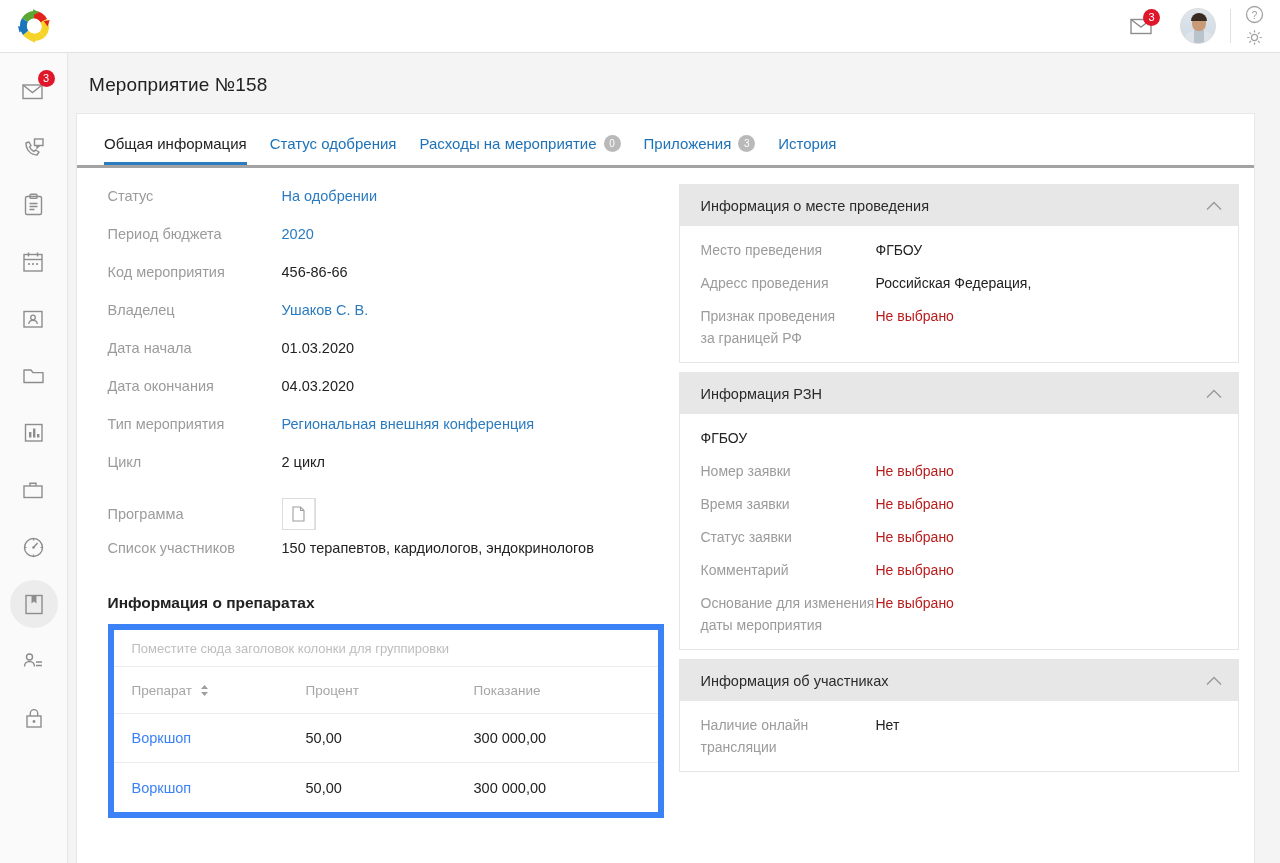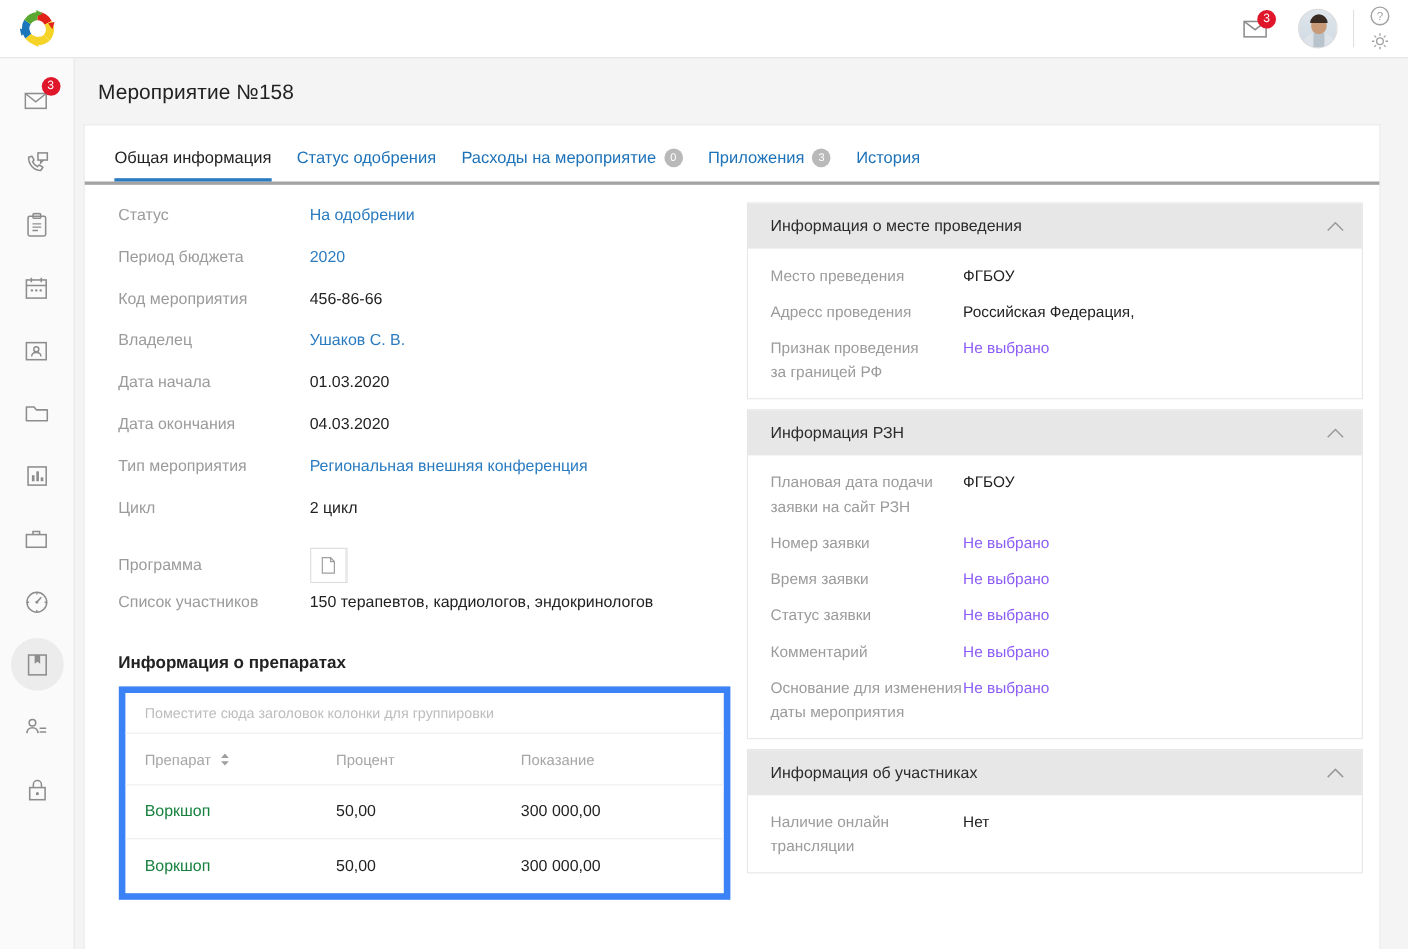--- a/index.html
+++ b/index.html
@@ -123,21 +123,21 @@
     color: #bdbdbd; font-size: 13px; border-bottom: 1px solid #ededed;
   }
   .grid-head { display: flex; height: 47px; align-items: center; border-bottom: 1px solid #ededed; }
   .gh { color: #a6a6a6; font-size: 13.5px; display: flex; align-items: center; }
   .c1 { width: 192px; padding-left: 18px; }
   .c2 { width: 168px; }
   .c3 { flex: 1; }
   .sort-ico { margin-left: 8px; display:inline-flex; flex-direction:column; line-height:0; }
   .grid-row { display: flex; height: 49px; align-items: center; border-bottom: 1px solid #ededed; font-size: 14.5px; color: #222; }
   .grid-row:last-child { border-bottom: none; }
-  .grid-row .c1 { color: #15803d; }
+  .grid-row .c1 { color: #3b82f6; }
 
   .pager {
     width: 556px; display: flex; align-items: center; justify-content: flex-end;
     height: 56px; gap: 0;
   }
   .pager-lbl { color: #a9a9a9; font-size: 13.5px; margin-right: 10px; }
   .pager-select {
     width: 53px; height: 30px; border: 1px solid #dcdcdc; background: #fff;
     display: flex; align-items: center; justify-content: space-between; padding: 0 6px 0 9px;
     font-size: 14px; color: #333;
@@ -155,21 +155,21 @@
   .panel-h {
     height: 41px; background: #e7e7e7; display: flex; align-items: center;
     padding: 0 16px 0 21px; font-size: 14.5px; color: #2b2b2b;
   }
   .panel-h .chev { margin-left: auto; }
   .panel-b { padding: 13px 0 13px 21px; }
   .prow { display: flex; align-items: flex-start; margin-bottom: 11px; }
   .prow:last-child { margin-bottom: 0; }
   .plabel { width: 175px; color: #9b9b9b; font-size: 14px; line-height: 22px; flex: none; }
   .pvalue { font-size: 14px; color: #222; line-height: 22px; }
-  .pvalue.muted { color: #8b5cf6; }
+  .pvalue.muted { color: #b91c1c; }
 
   svg { display: block; }
 </style>
 </head>
 <body>
 
 <div class="app">
 
   <div class="topbar">
     <div class="logo-wrap">
@@ -494,21 +494,20 @@
             <div class="panel-h">
               <span>Информация РЗН</span>
               <span class="chev">
                 <svg width="16" height="10" viewBox="0 0 16 10">
                     <path d="M1 8.5 L8 1.5 L15 8.5" fill="none" stroke="#9a9a9a" stroke-width="1.4"></path>
                   </svg>
               </span>
             </div>
             <div class="panel-b">
               <div class="prow">
-                <div class="plabel">Плановая дата подачи заявки на сайт РЗН</div>
                 <div class="pvalue">ФГБОУ</div>
               </div>
               <div class="prow">
                 <div class="plabel">Номер заявки</div>
                 <div class="pvalue muted">Не выбрано</div>
               </div>
               <div class="prow">
                 <div class="plabel">Время заявки</div>
                 <div class="pvalue muted">Не выбрано</div>
               </div>

